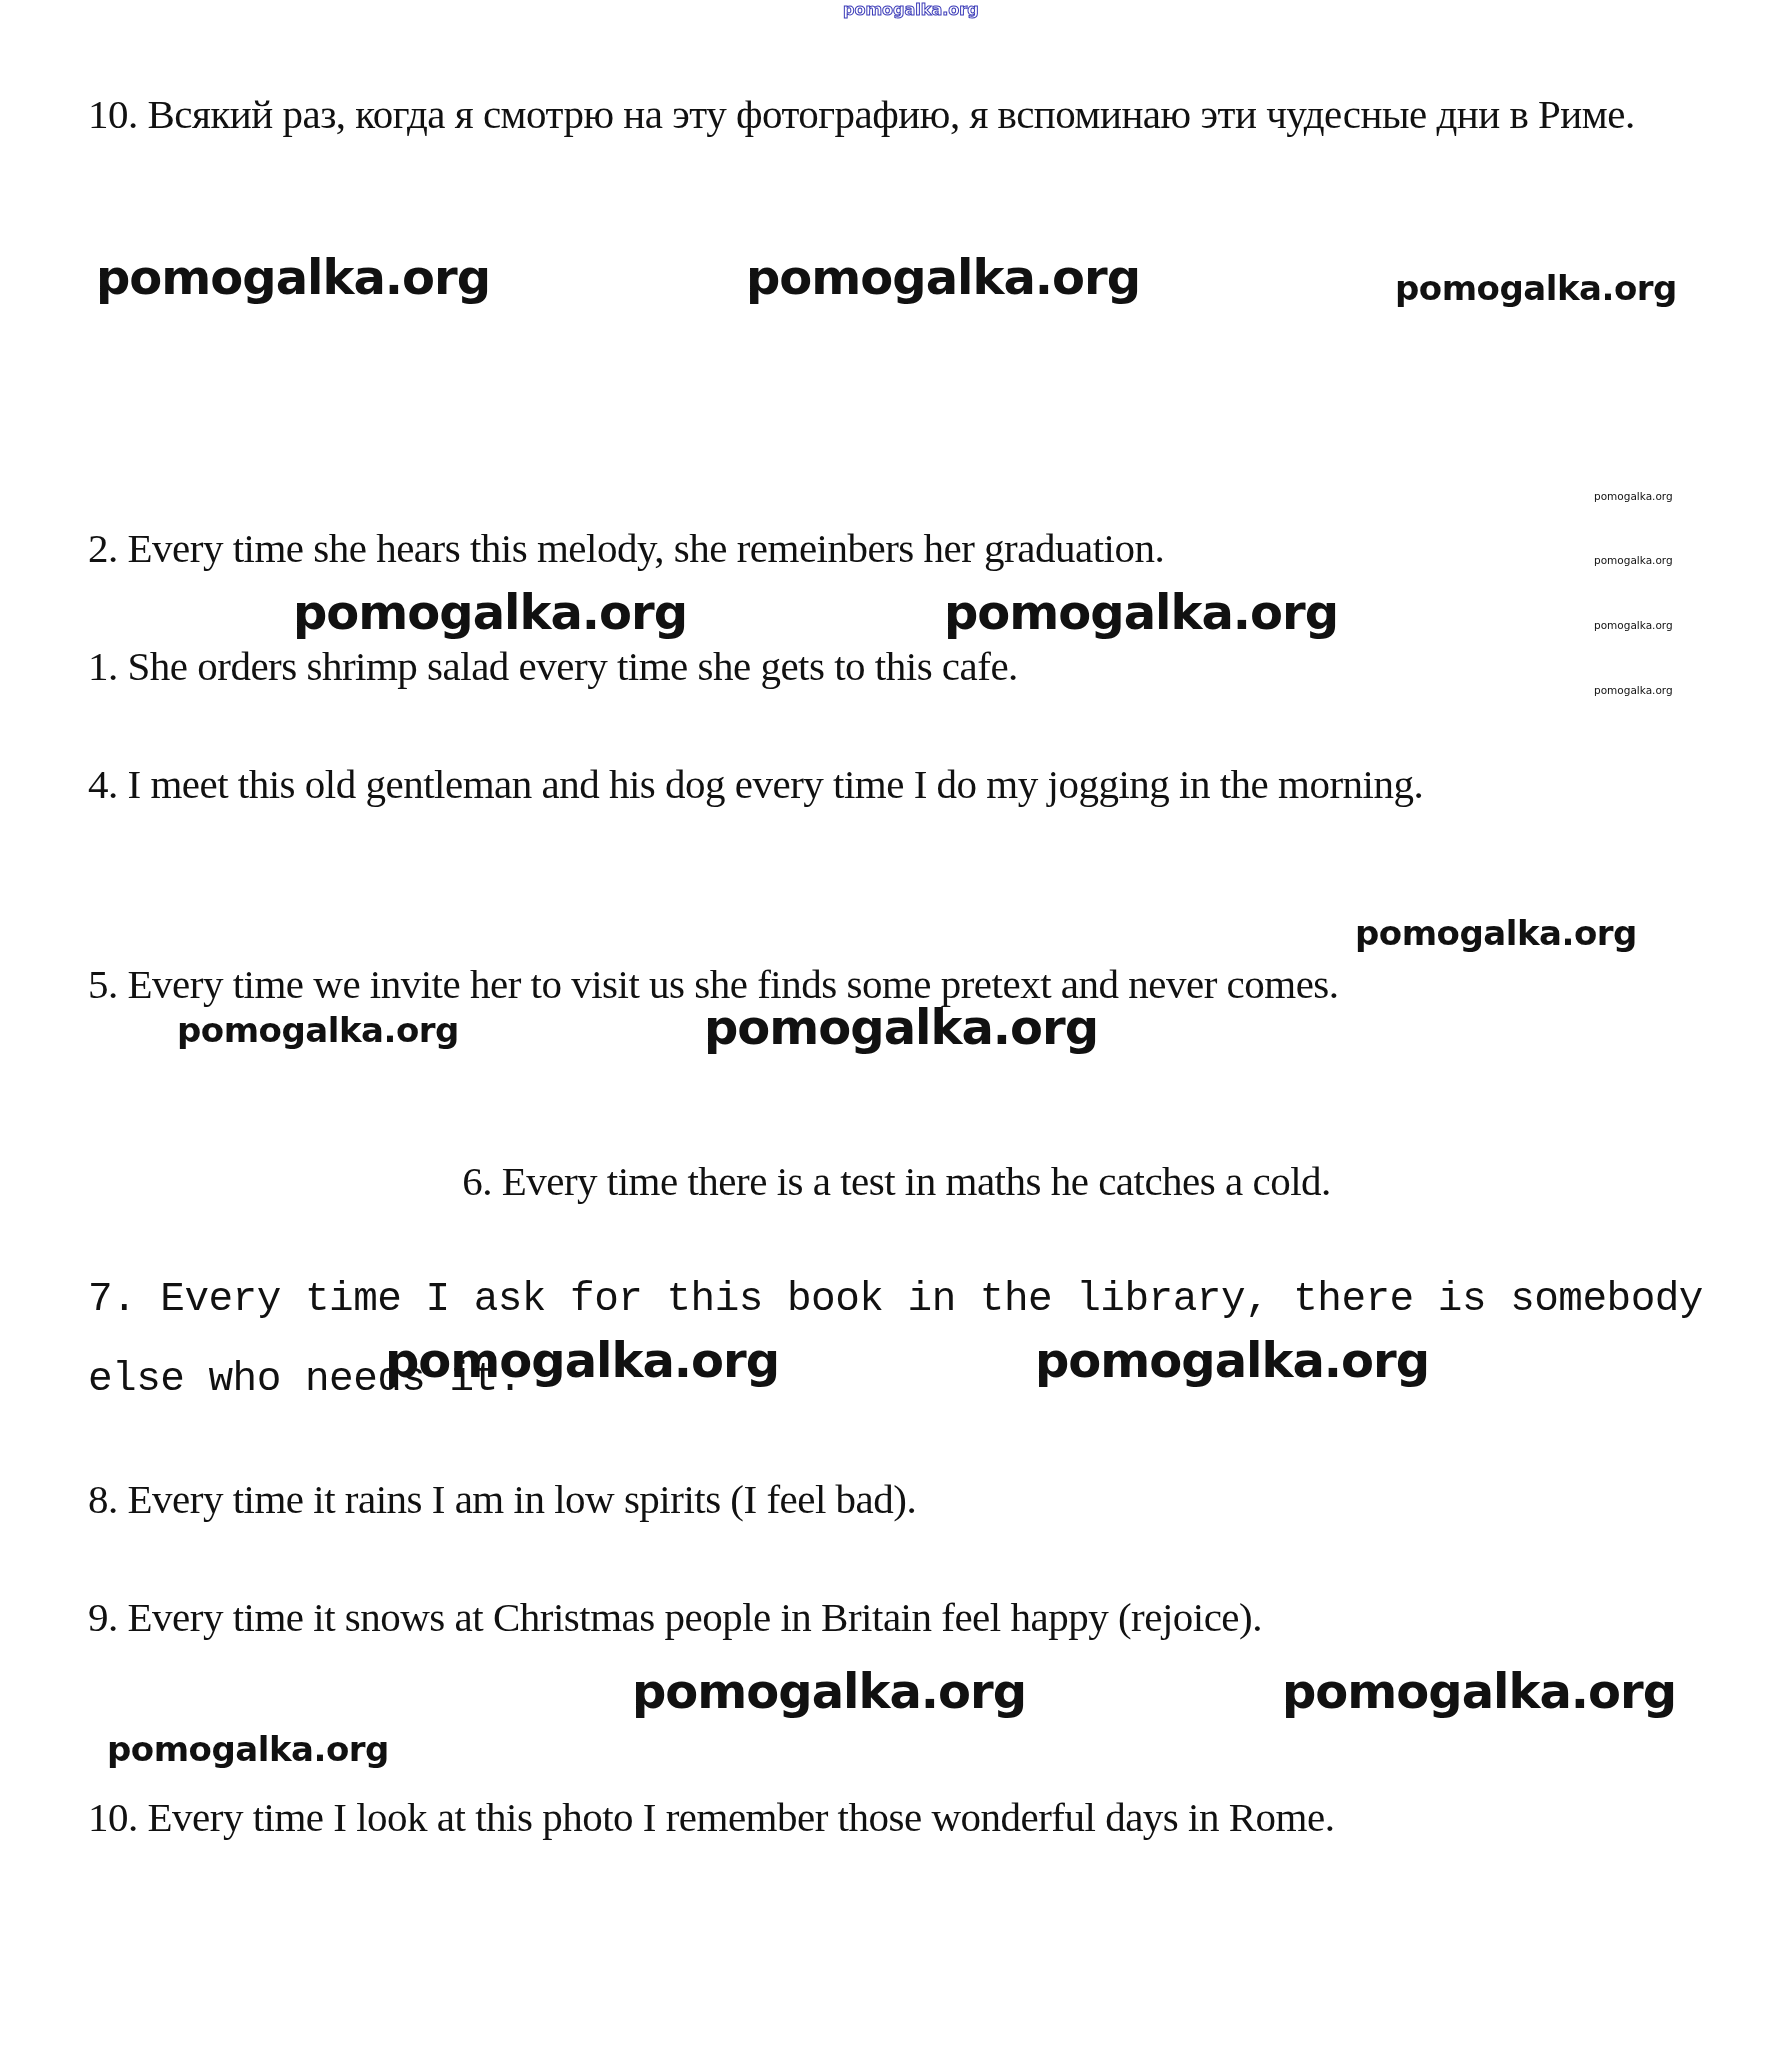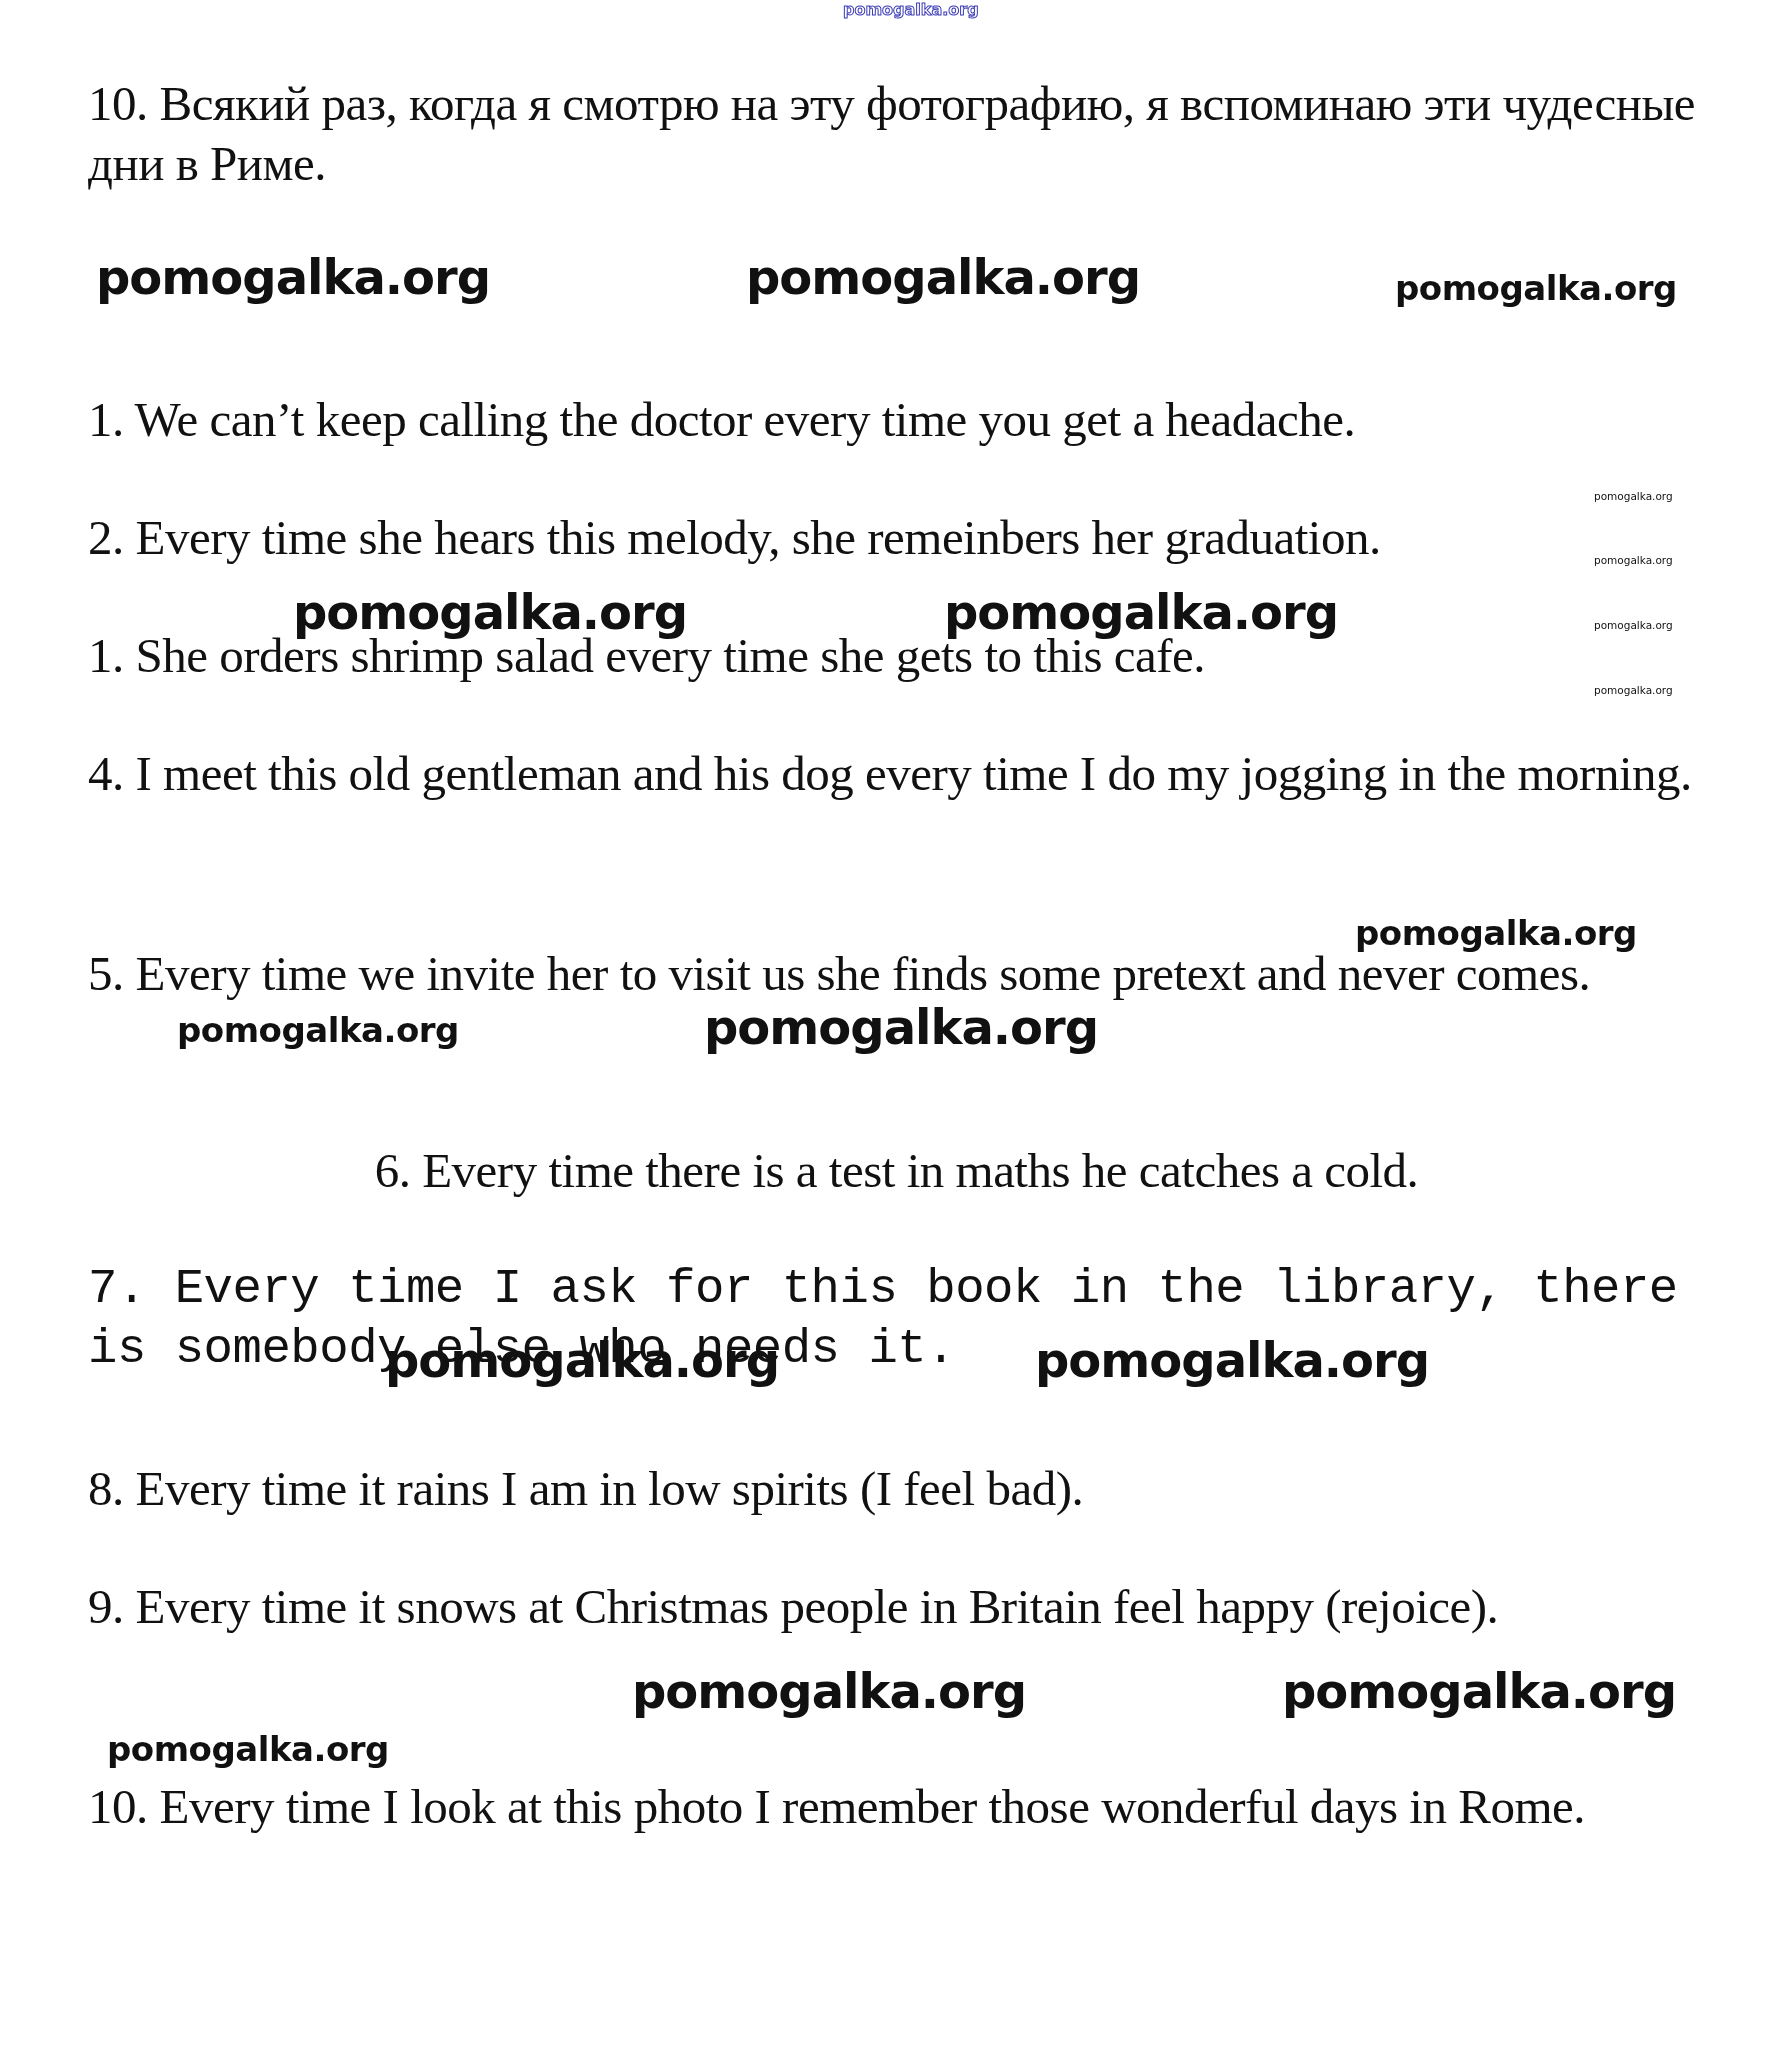--- a/index.html
+++ b/index.html
@@ -1,21 +1,21 @@
 <!DOCTYPE html>
 <html style="font-size:15px"><head>
 <meta charset="utf-8">
 <style>
   html, body { margin: 0; padding: 0; background: #ffffff; }
   body { width: 1781px; height: 2065px; position: relative; overflow: hidden; }
   .page { position: absolute; left: 8px; top: 0; width: 1781px; height: 1915px; background: #fff; }
   .para {
     position: absolute; left: 80px; width: 1617px;
     font-family: "Liberation Serif", "DejaVu Serif", serif;
-    font-size: 49px; line-height: 60px; color: #111;
+    font-size: 41px; line-height: 80px; color: #111;
     letter-spacing: -0.5px;
   }
   .wm {
     position: absolute; font-family: "DejaVu Sans", "Liberation Sans", sans-serif;
     color: #111; white-space: nowrap; font-weight: bold;
   }
   .wm-lg { font-size: 48px; letter-spacing: -1px; }
   .wm-md { font-size: 34px; font-weight: bold; letter-spacing: -0.5px; }
   .wm-sm { font-size: 10.5px; font-weight: normal; }
   .wm-top {
@@ -29,21 +29,20 @@
 <div class="page">
 
   <div class="wm wm-top">pomogalka.org</div>
 
   <div class="para" style="top:74px;">10. Всякий раз, когда я смотрю на эту фотографию, я вспоминаю эти чудесные дни в Риме.</div>
 
   <div class="wm wm-lg" style="left:88px; top:249px;">pomogalka.org</div>
   <div class="wm wm-lg" style="left:738px; top:249px;">pomogalka.org</div>
   <div class="wm wm-md" style="left:1387px; top:268px;">pomogalka.org</div>
 
-  <div class="para" style="top:390px;">1. We can’t keep calling the doctor every time you get a headache.</div>
 
   <div class="wm wm-sm" style="left:1586px; top:490px;">pomogalka.org</div>
   <div class="para" style="top:508px;">2. Every time she hears this melody, she remeinbers her graduation.</div>
   <div class="wm wm-sm" style="left:1586px; top:554px;">pomogalka.org</div>
 
   <div class="wm wm-lg" style="left:285px; top:584px;">pomogalka.org</div>
   <div class="wm wm-lg" style="left:936px; top:584px;">pomogalka.org</div>
   <div class="wm wm-sm" style="left:1586px; top:619px;">pomogalka.org</div>
 
   <div class="para" style="top:626px;">1. She orders shrimp salad every time she gets to this cafe.</div>

